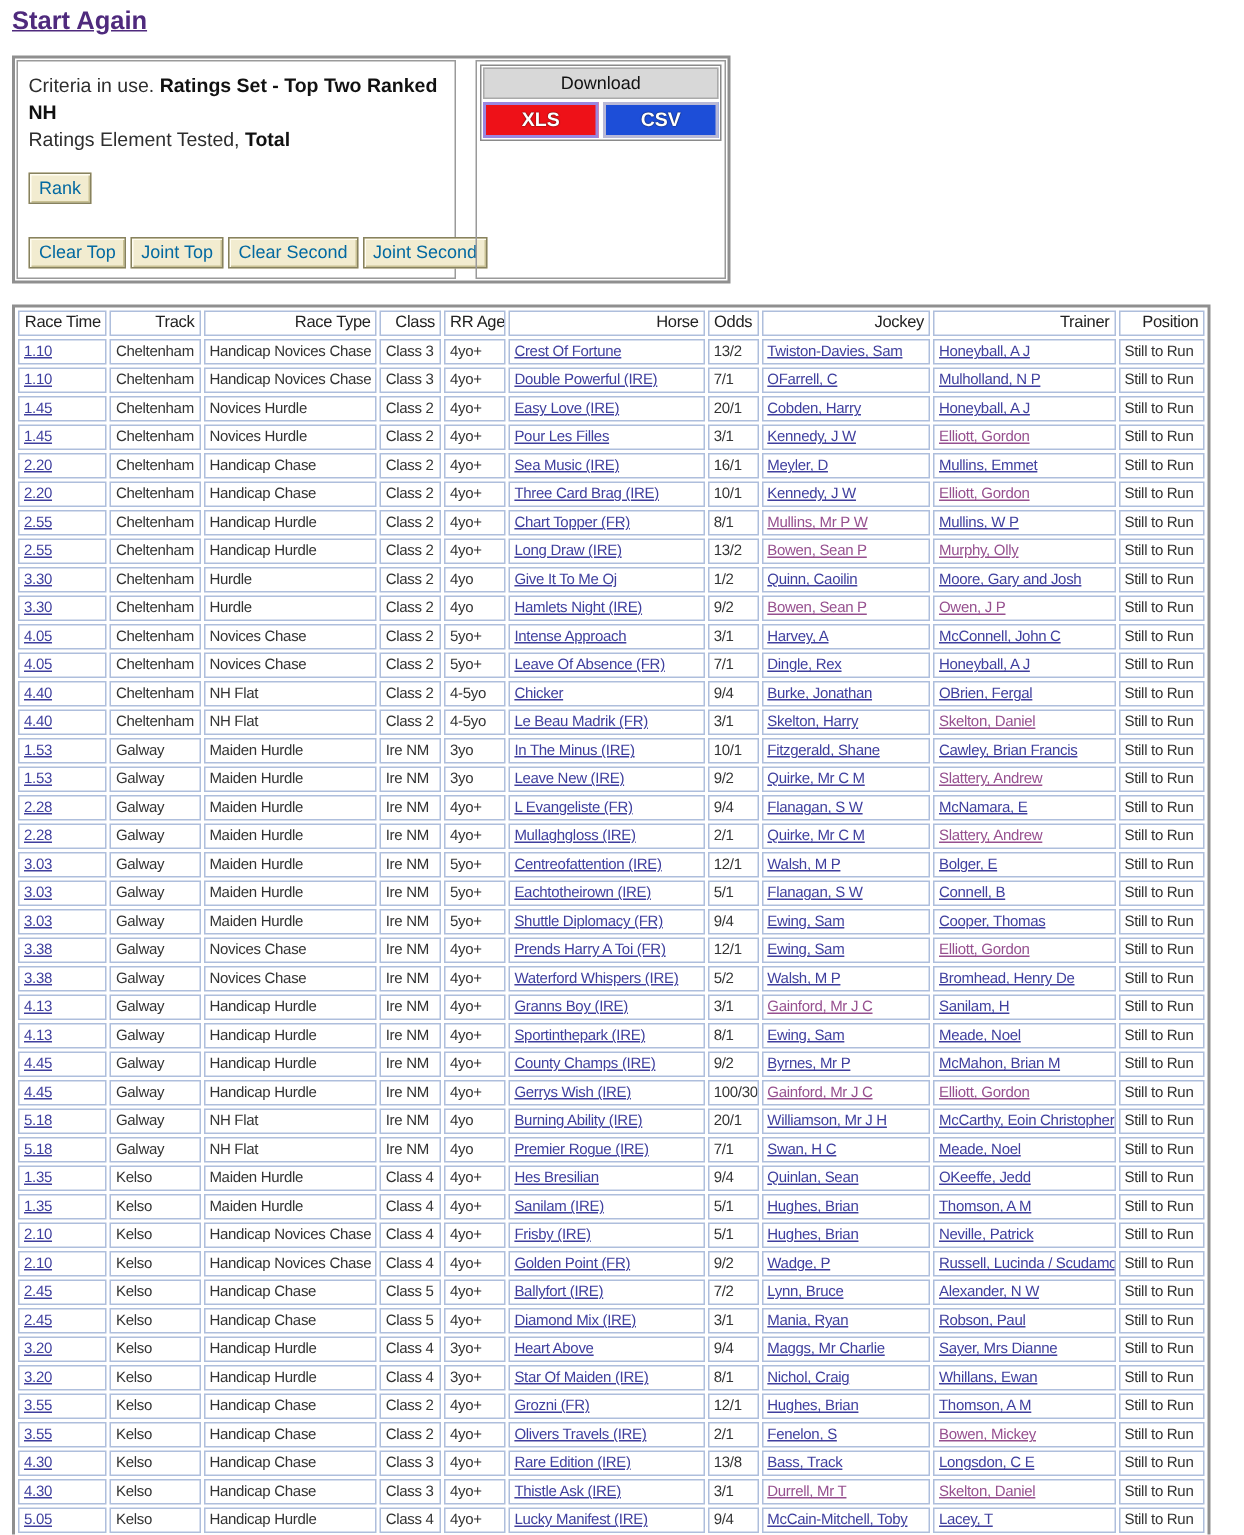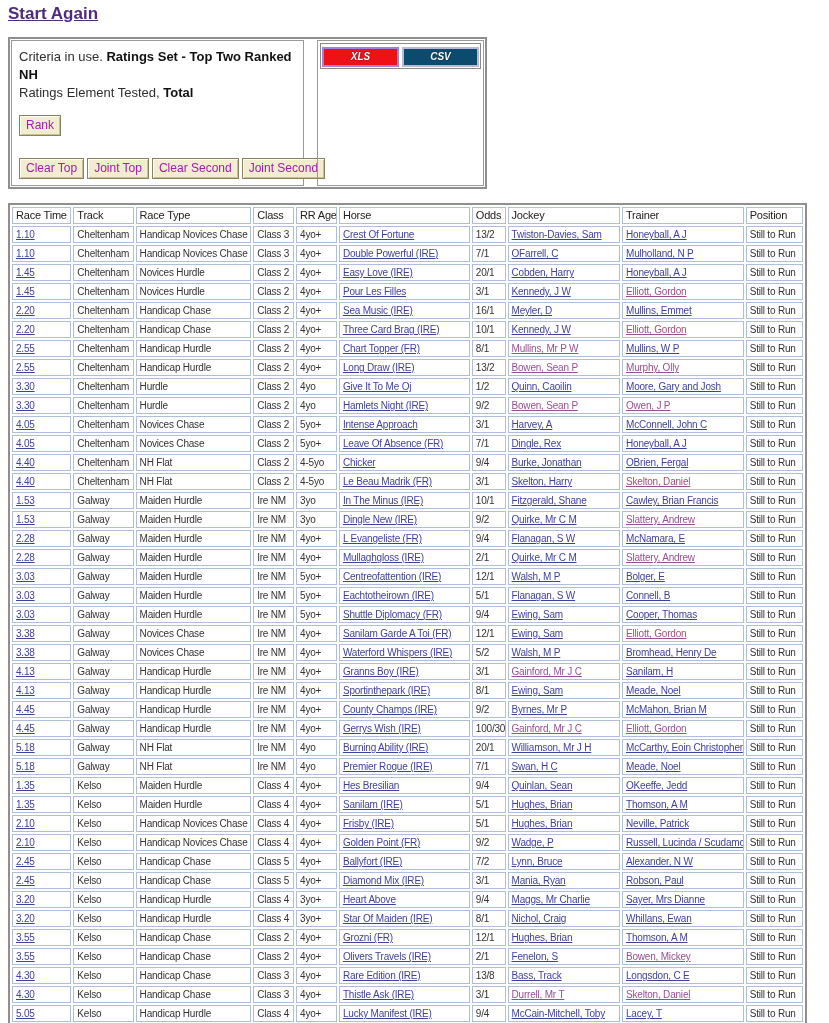--- a/index.html
+++ b/index.html
@@ -25,61 +25,60 @@
   }
   .criteria-pane {
     width: 293px; border: 1px solid #9a9a9a; padding: 7px 6px 6px 7px;
   }
   .criteria-text { font-size: 13px; line-height: 18px; color: #2e2e2e; }
   .criteria-text b { color: #111; }
   .rank-row { margin-top: 13px; }
   .btn-row { margin-top: 22px; white-space: nowrap; }
   .beige-btn {
     font-family: "Liberation Sans", sans-serif;
-    font-size: 12px; color: #a21caf;
+    font-size: 12px; color: #0369a1;
     background: #f2ecd0;
     border: 1px solid #87825f;
     box-shadow: inset 1px 1px 0 #fffdf2, inset -1px -1px 0 #c9c194;
     padding: 2px 6px 3px 6px; margin-right: 3px; cursor: pointer;
   }
   .download-pane {
     flex: 1; border: 1px solid #9a9a9a; padding: 2px;
   }
   .dl-table { border: 1px solid #8a8a8a; padding: 1px; }
   .dl-header {
     background: #d8d8d8; border: 1px solid #aaa;
     text-align: center; font-size: 12px; color: #111;
     padding: 2px 0 3px 0;
   }
   .dl-btn-row { display: flex; gap: 3px; margin-top: 2px; }
   .dl-btn {
     flex: 1; text-align: center; color: #fff; font-weight: bold;
-    font-size: 10px; padding: 2px 0 3px 0; cursor: pointer;
+    font-size: 13px; padding: 2px 0 3px 0; cursor: pointer;
     text-shadow: 0 0 1px #000;
-    font-style: italic;
   }
   .dl-btn.xls { background: #ee1118; border: 2px solid #9a86e0; }
-  .dl-btn.csv { background: #0c4a6e; border: 2px solid #b9b9d6; }
+  .dl-btn.csv { background: #1d4ed8; border: 2px solid #b9b9d6; }
 
   
   table.race-table {
     margin: 14px 0 0 8px;
     border-collapse: separate; border-spacing: 2px;
     border: 2px solid #8f8f8f; background: #fff;
     table-layout: fixed; width: 799px;
   }
   .race-table th, .race-table td {
     border: 1px solid #aebedc;
     padding: 2px 3px; overflow: hidden; white-space: nowrap;
     font-size: 10px; line-height: 11px; height: 17px;
     letter-spacing: -0.2px; color: #333;
   }
   .race-table th {
     font-size: 11px; color: #222; font-weight: normal;
-    text-align: left; height: 17px;
+    text-align: right; height: 17px;
   }
   .race-table a { text-decoration: underline; cursor: pointer; }
   a.lnk { color: #3f3f9e; }
   a.vis { color: #96508f; }
 </style>
 </head>
 <body>
 
 
 
@@ -93,20 +92,21 @@
     </div>
     <div class="rank-row">
       <button class="beige-btn">Rank</button>
     </div>
     <div class="btn-row">
       <button class="beige-btn">Clear Top</button><button class="beige-btn">Joint Top</button><button class="beige-btn">Clear Second</button><button class="beige-btn">Joint Second</button>
     </div>
   </div>
   <div class="download-pane">
     <div class="dl-table">
+      <div class="dl-header">Download</div>
       <div class="dl-btn-row">
         <div class="dl-btn xls">XLS</div>
         <div class="dl-btn csv">CSV</div>
       </div>
     </div>
   </div>
 </div>
 
 <table class="race-table">
   <colgroup>
@@ -315,21 +315,21 @@
         <td><a class="lnk">Fitzgerald, Shane</a></td>
         <td><a class="lnk">Cawley, Brian Francis</a></td>
         <td>Still to Run</td>
       </tr>
       <tr>
         <td><a class="lnk">1.53</a></td>
         <td>Galway</td>
         <td>Maiden Hurdle</td>
         <td>Ire NM</td>
         <td>3yo</td>
-        <td><a class="lnk">Dingle New (IRE)</a></td>
+        <td><a class="lnk">Leave New (IRE)</a></td>
         <td>9/2</td>
         <td><a class="lnk">Quirke, Mr C M</a></td>
         <td><a class="vis">Slattery, Andrew</a></td>
         <td>Still to Run</td>
       </tr>
       <tr>
         <td><a class="lnk">2.28</a></td>
         <td>Galway</td>
         <td>Maiden Hurdle</td>
         <td>Ire NM</td>
@@ -387,21 +387,21 @@
         <td><a class="lnk">Ewing, Sam</a></td>
         <td><a class="lnk">Cooper, Thomas</a></td>
         <td>Still to Run</td>
       </tr>
       <tr>
         <td><a class="lnk">3.38</a></td>
         <td>Galway</td>
         <td>Novices Chase</td>
         <td>Ire NM</td>
         <td>4yo+</td>
-        <td><a class="lnk">Sanilam Garde A Toi (FR)</a></td>
+        <td><a class="lnk">Prends Harry A Toi (FR)</a></td>
         <td>12/1</td>
         <td><a class="lnk">Ewing, Sam</a></td>
         <td><a class="vis">Elliott, Gordon</a></td>
         <td>Still to Run</td>
       </tr>
       <tr>
         <td><a class="lnk">3.38</a></td>
         <td>Galway</td>
         <td>Novices Chase</td>
         <td>Ire NM</td>

